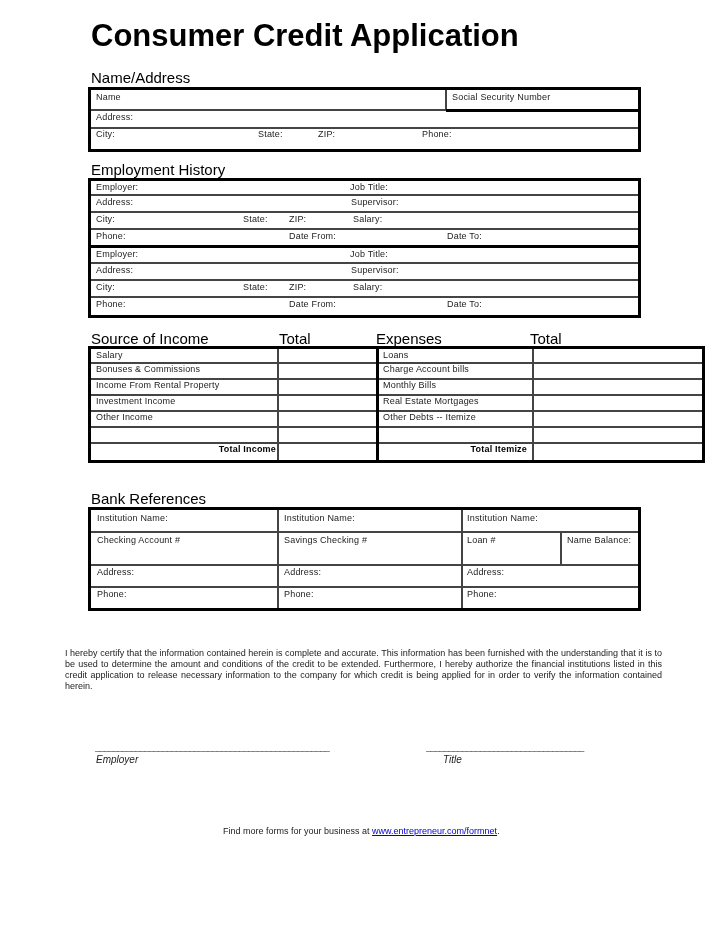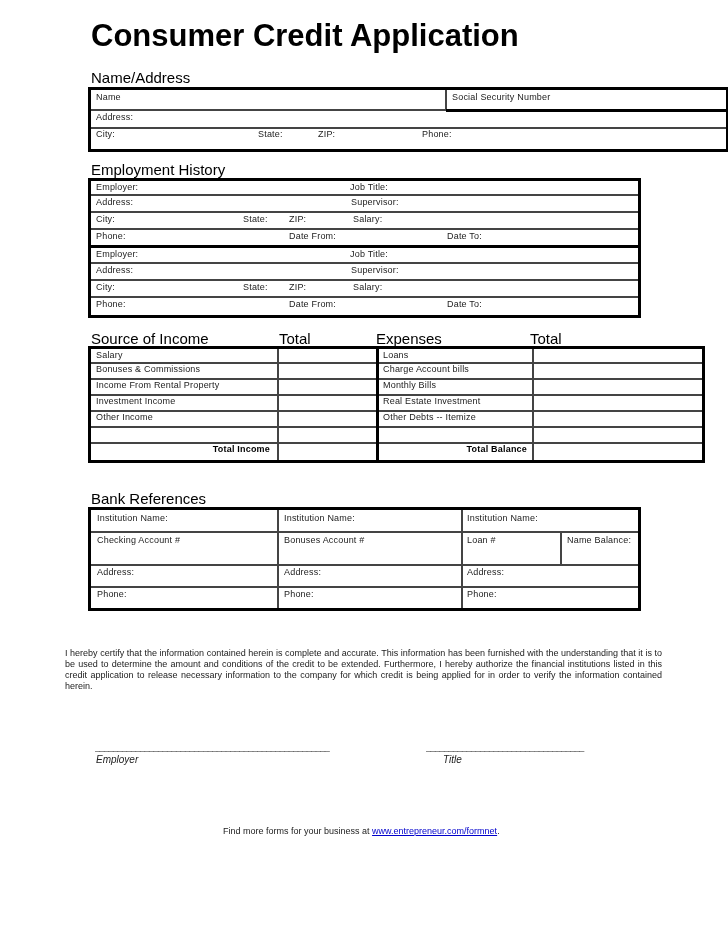--- a/index.html
+++ b/index.html
@@ -20,21 +20,21 @@
   .sigcap { font-size:10px; font-style:italic; color:#222; }
   .footer { top:826px; left:223px; font-size:9px; color:#222; white-space:nowrap; }
   .footer a { color:#0000cc; text-decoration:underline; }
 </style>
 </head>
 <body>
 
 <div class="abs title">Consumer Credit Application</div>
 
 <div class="abs sec" style="left:91px; top:69px;">Name/Address</div>
-<div class="box" style="left:88px; top:87px; width:641px; height:65px;">
+<div class="box" style="left:88px; top:87px; width:553px; height:65px;">
   <div class="hl" style="top:19px; right:0; left:0;"></div>
   <div class="hl" style="top:37px;"></div>
   <div class="vl" style="left:354px; bottom:auto; height:20px;"></div>
   <div class="hl thick" style="top:19px; left:355px; right:0;"></div>
   <span class="lbl" style="left:5px; top:2px;">Name</span>
   <span class="lbl" style="left:361px; top:2px;">Social Security Number</span>
   <span class="lbl" style="left:5px; top:22px;">Address:</span>
   <span class="lbl" style="left:5px; top:39px;">City:</span>
   <span class="lbl" style="left:167px; top:39px;">State:</span>
   <span class="lbl" style="left:227px; top:39px;">ZIP:</span>
@@ -90,48 +90,48 @@
   <div class="hl" style="top:93px;"></div>
   <div class="vl" style="left:186px;"></div>
   <div class="vl thick" style="left:285px;"></div>
   <div class="vl" style="left:441px;"></div>
 
   <span class="lbl" style="left:5px; top:1px;">Salary</span>
   <span class="lbl" style="left:5px; top:15px;">Bonuses &amp; Commissions</span>
   <span class="lbl" style="left:5px; top:31px;">Income From Rental Property</span>
   <span class="lbl" style="left:5px; top:47px;">Investment Income</span>
   <span class="lbl" style="left:5px; top:63px;">Other Income</span>
-  <span class="lbl b" style="left:3px; width:176px; text-align:right; top:95px;">Total Income</span>
+  <span class="lbl b" style="left:9px; width:176px; text-align:right; top:95px;">Total Income</span>
 
   <span class="lbl" style="left:292px; top:1px;">Loans</span>
   <span class="lbl" style="left:292px; top:15px;">Charge Account bills</span>
   <span class="lbl" style="left:292px; top:31px;">Monthly Bills</span>
-  <span class="lbl" style="left:292px; top:47px;">Real Estate Investment</span>
+  <span class="lbl" style="left:292px; top:47px;">Real Estate Mortgages</span>
   <span class="lbl" style="left:292px; top:63px;">Other Debts -- Itemize</span>
-  <span class="lbl b" style="left:290px; width:146px; text-align:right; top:95px;">Total Balance</span>
+  <span class="lbl b" style="left:290px; width:146px; text-align:right; top:95px;">Total Itemize</span>
 
   <div class="abs" style="left:189px; top:0; width:95px; height:111px;"></div>
   <div class="abs" style="left:444px; top:0; width:103px; height:111px;"></div>
 </div>
 
 <div class="abs sec" style="left:91px; top:490px;">Bank References</div>
 <div class="box" style="left:88px; top:507px; width:553px; height:104px;">
   <div class="hl" style="top:21px;"></div>
   <div class="hl" style="top:54px;"></div>
   <div class="hl" style="top:76px;"></div>
   <div class="vl" style="left:186px;"></div>
   <div class="vl" style="left:370px;"></div>
   <div class="vl" style="left:469px; top:22px; bottom:auto; height:33px;"></div>
 
   <span class="lbl" style="left:6px; top:3px;">Institution Name:</span>
   <span class="lbl" style="left:193px; top:3px;">Institution Name:</span>
   <span class="lbl" style="left:376px; top:3px;">Institution Name:</span>
 
   <span class="lbl" style="left:6px; top:25px;">Checking Account #</span>
-  <span class="lbl" style="left:193px; top:25px;">Bonuses Account #</span>
+  <span class="lbl" style="left:193px; top:25px;">Savings Checking #</span>
   <span class="lbl" style="left:376px; top:25px;">Loan #</span>
   <span class="lbl" style="left:476px; top:25px;">Name Balance:</span>
 
   <span class="lbl" style="left:6px; top:57px;">Address:</span>
   <span class="lbl" style="left:193px; top:57px;">Address:</span>
   <span class="lbl" style="left:376px; top:57px;">Address:</span>
 
   <span class="lbl" style="left:6px; top:79px;">Phone:</span>
   <span class="lbl" style="left:193px; top:79px;">Phone:</span>
   <span class="lbl" style="left:376px; top:79px;">Phone:</span>

